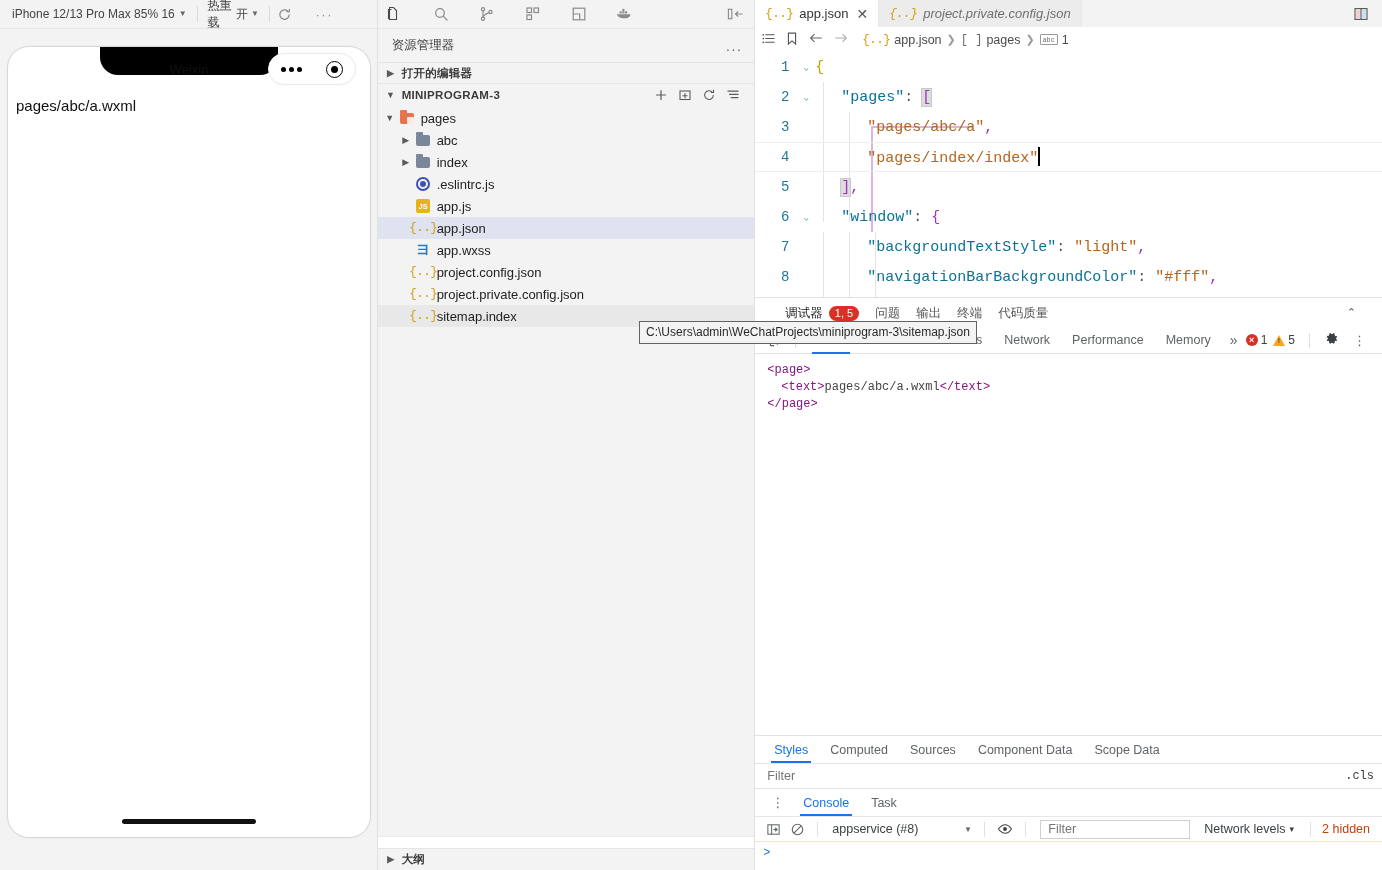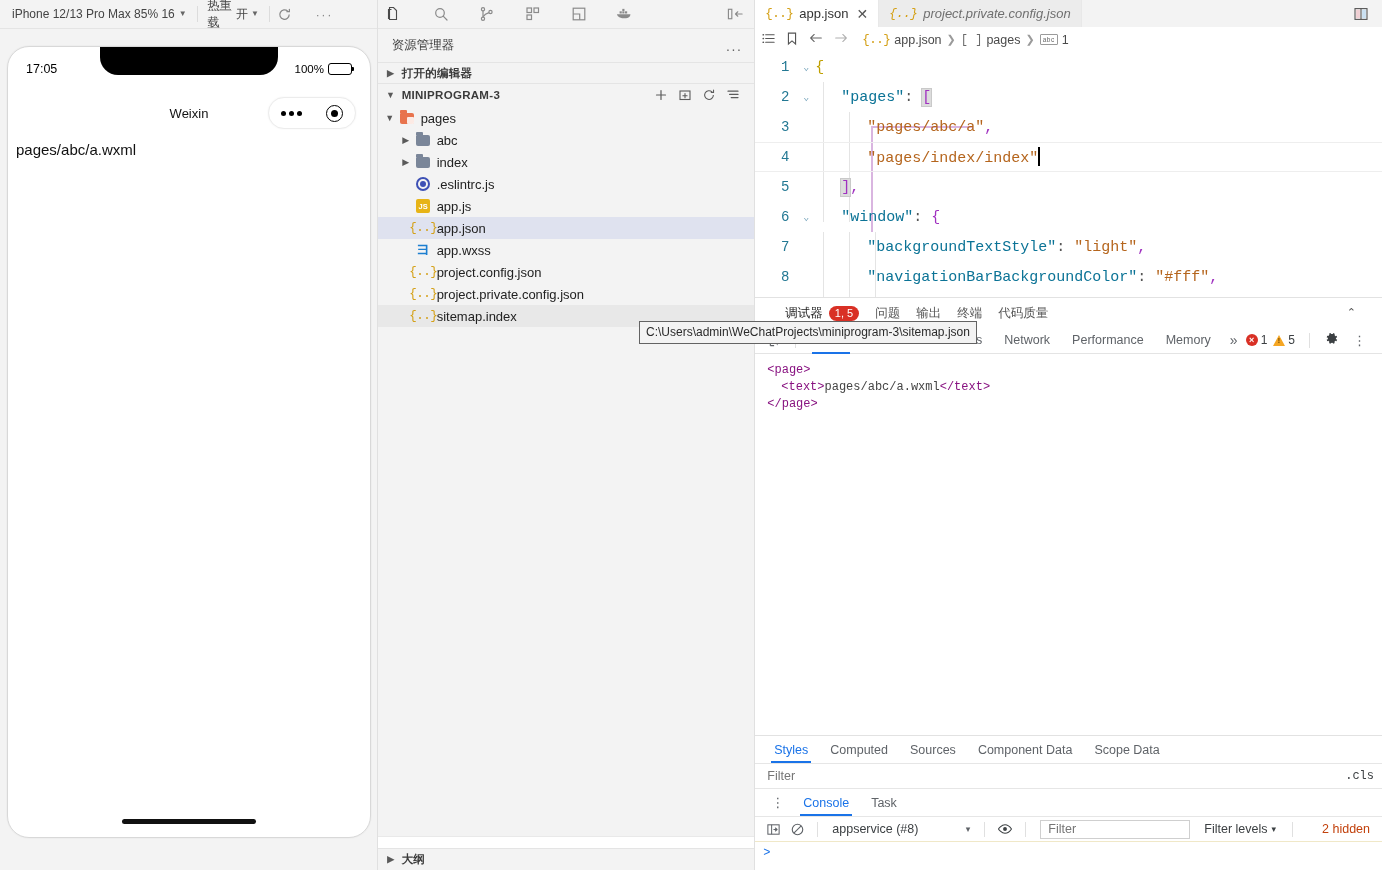--- a/index.html
+++ b/index.html
@@ -311,27 +311,20 @@
       </div>
       <div class="ico-btn" style="margin-right:16px;">
         <span style="letter-spacing:1.5px;font-size:13px;color:#8a8a8a;">···</span>
       </div>
       <div style="width:26px"></div>
     </div>
 
     <div class="phone-wrap">
       <div class="phone">
         <div class="notch"></div>
-        <div class="statusbar">
-          <span>17:05</span>
-          <span class="batt">
-            <span>100%</span>
-            <span class="batt-shell"><span class="batt-fill"></span></span>
-          </span>
-        </div>
         <div class="navbar">
           <span class="navbar-title">Weixin</span>
           <div class="capsule">
             <span class="dots">
                 <i></i>
                 <i></i>
                 <i></i>
               </span>
             <span class="target-o">
                 <i></i>
@@ -755,21 +748,21 @@
             <svg width="16" height="14" viewBox="0 0 18 14" fill="none" stroke="#3c4043" stroke-width="1.2">
               <path d="M9 2.2C4.8 2.2 1.7 6.999 1.7 7s3.1 4.8 7.3 4.8S16.3 7 16.3 7 13.2 2.2 9 2.2z"></path>
               <circle cx="9" cy="7" r="2.2" fill="#3c4043" stroke="none"></circle>
             </svg>
           </span>
           <span class="vdiv"></span>
           <span class="cfilter">
             <input type="text" placeholder="Filter" style="">
           </span>
           <span class="lvl">
-            <span>Filter levels</span>
+            <span>Network levels</span>
             <span style="font-size:9px;">▾</span>
           </span>
           <span class="vdiv"></span>
           <span class="hidden-msg">2 hidden</span>
         </div>
         <div class="console-out">
           <span>&gt;</span>
         </div>
       </div>
     </div>

